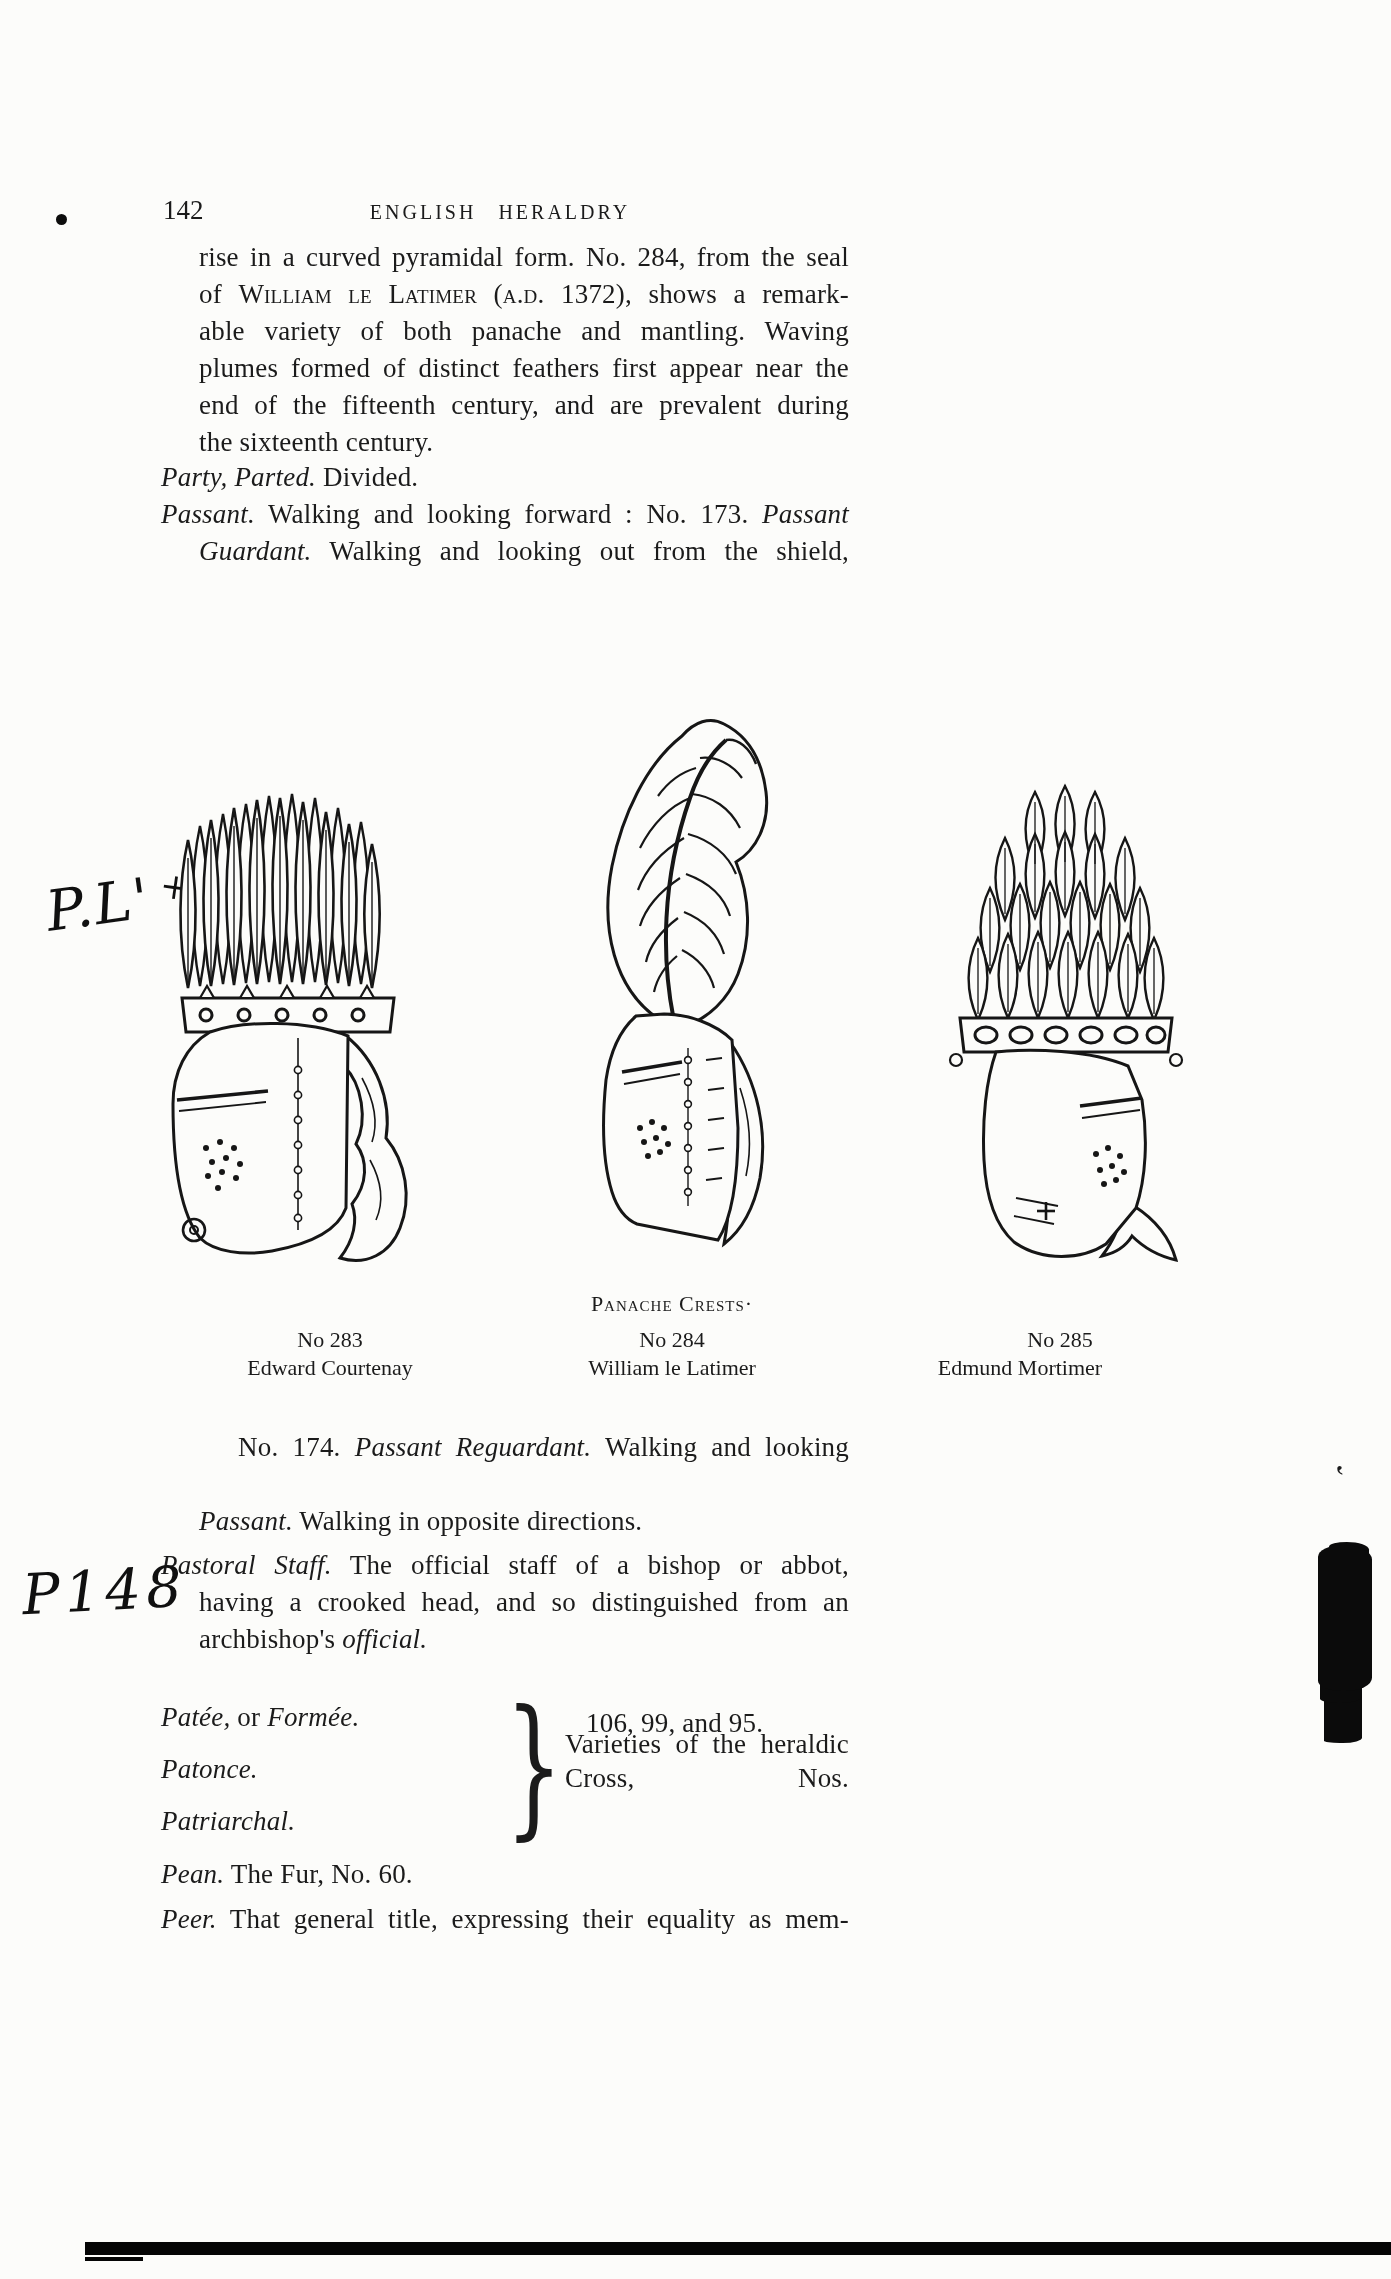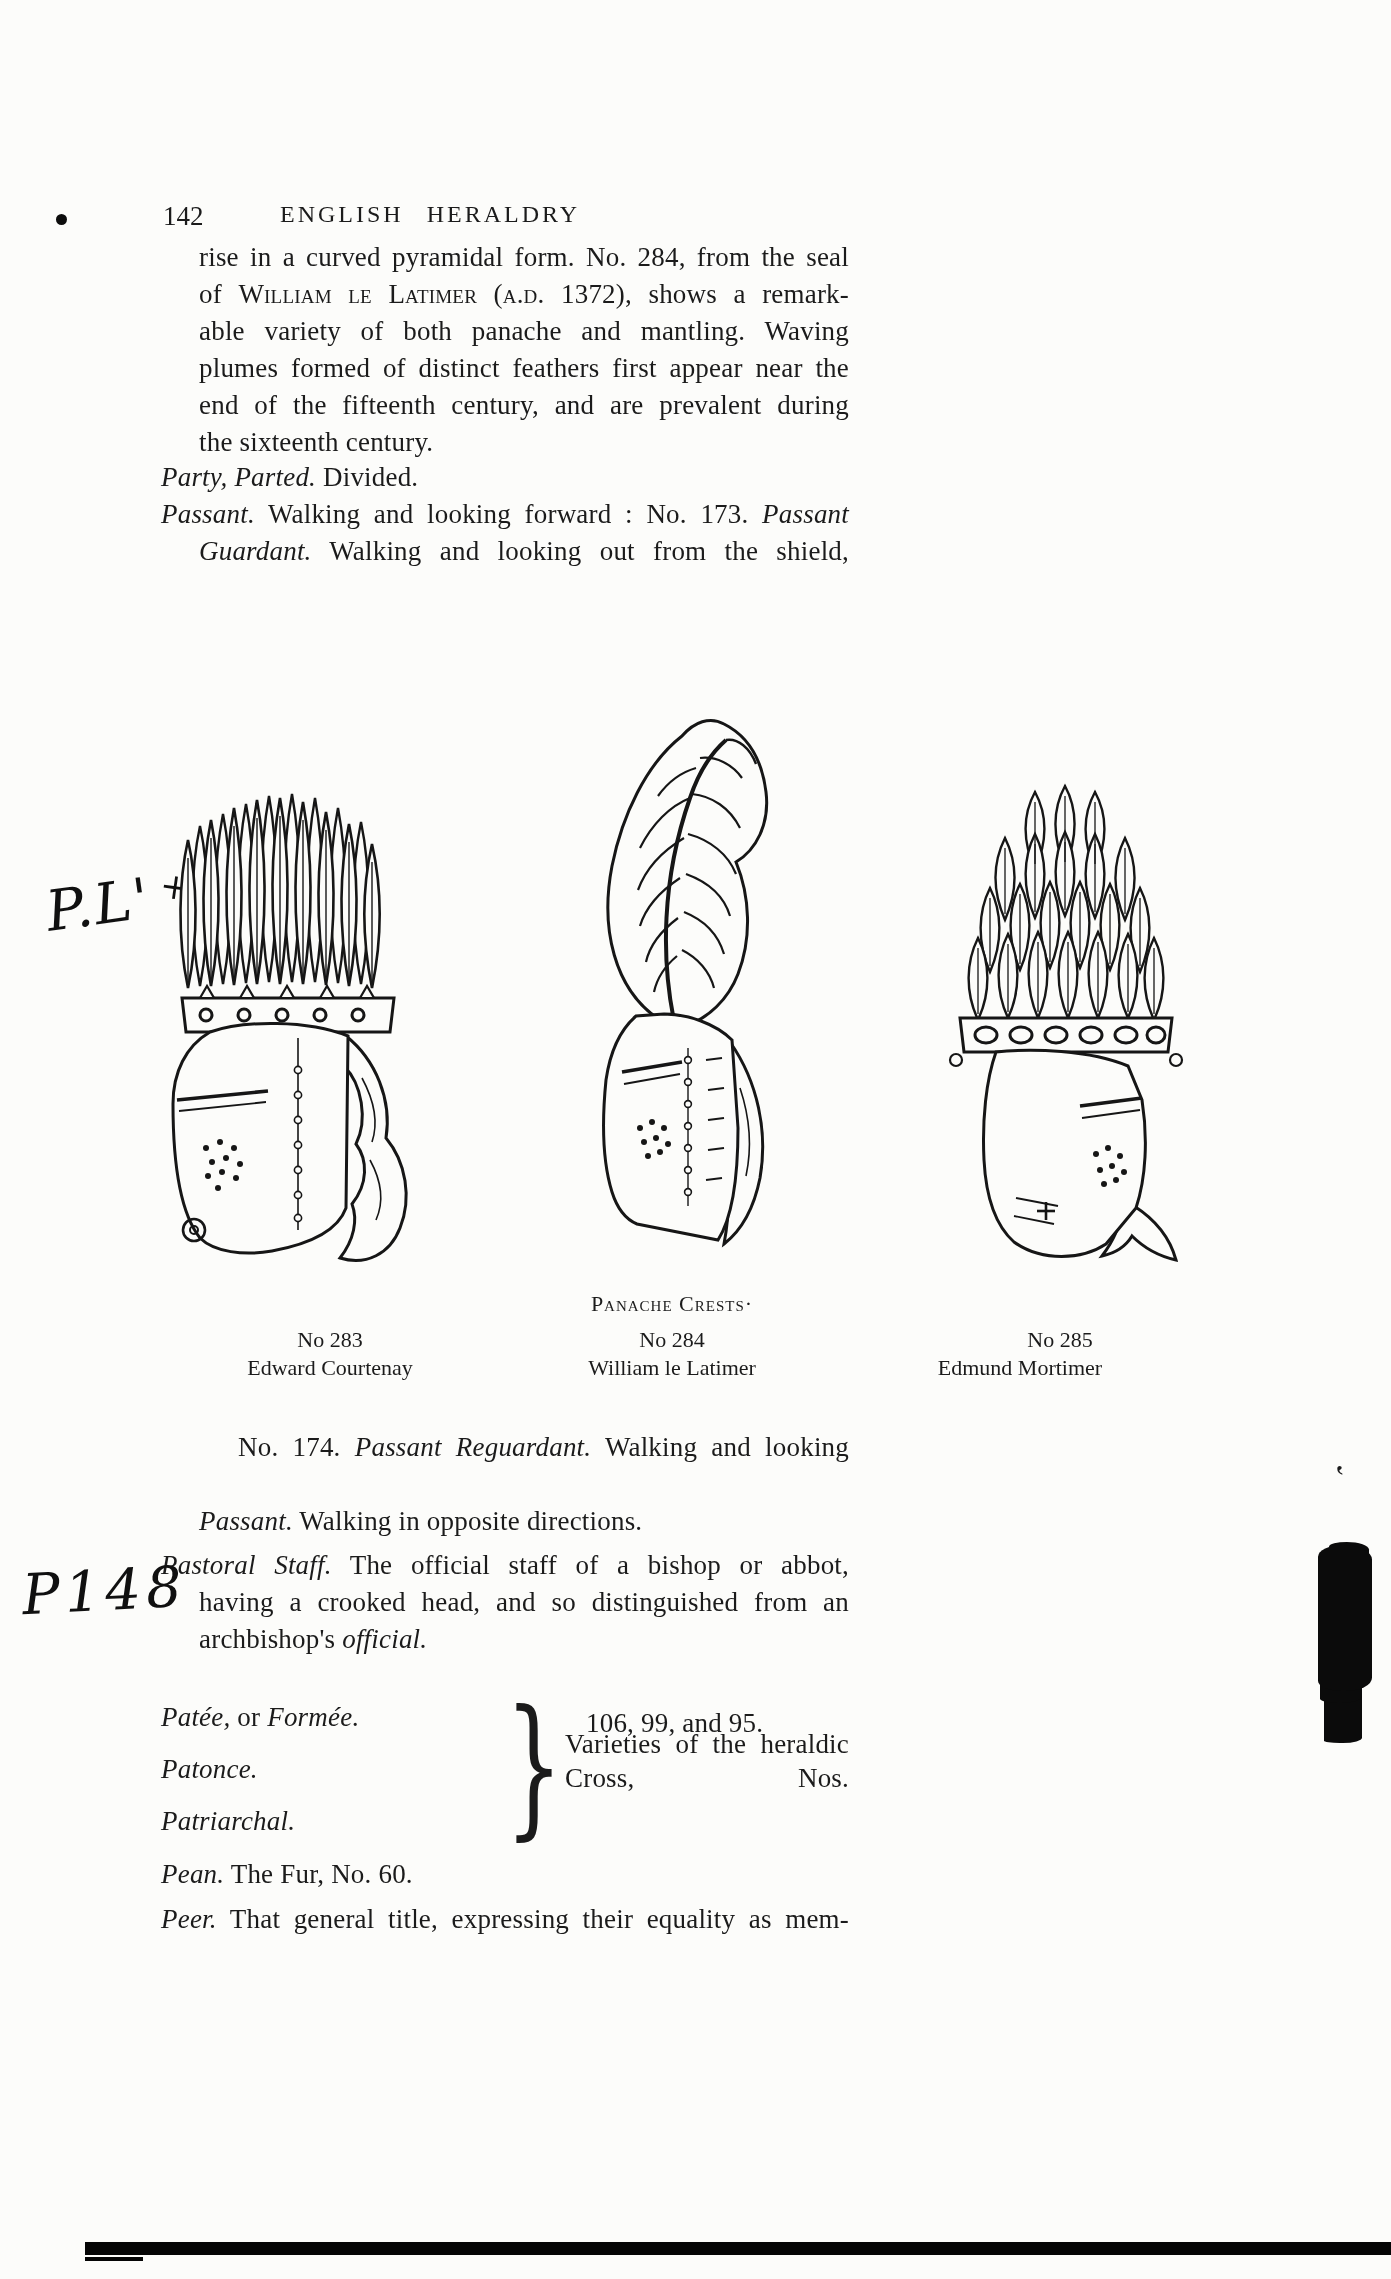--- a/index.html
+++ b/index.html
@@ -2,23 +2,23 @@
 <html><head>
 <meta charset="utf-8">
 <style>
   html,body{margin:0;padding:0;background:#e8e8e6;}
   .page{position:relative;width:1391px;height:2279px;background:#fcfcfa;overflow:hidden;
         font-family:"Liberation Serif",serif;color:#1b1b1b;}
   .line{position:absolute;font-size:27px;line-height:34px;white-space:pre;letter-spacing:.2px;}
   .just{white-space:normal;text-align:justify;text-align-last:justify;}
   .line i{font-style:italic;}
   .sc{font-variant-caps:small-caps;}
-  .pagenum{position:absolute;left:163px;top:201px;font-size:27px;font-family:Liberation Serif, serif;}
-  .header{position:absolute;left:280px;top:201px;width:440px;text-align:left;
-          font-size:24px;letter-spacing:3px;word-spacing:14px;}
+  .pagenum{position:absolute;left:163px;top:195px;font-size:27px;font-family:Liberation Serif, serif;}
+  .header{position:absolute;left:280px;top:201px;width:440px;text-align:center;
+          font-size:20px;letter-spacing:3px;word-spacing:14px;}
   .cap{position:absolute;transform:translateX(-50%);font-size:22px;white-space:pre;text-align:center;}
   .cap-title{font-variant-caps:small-caps;letter-spacing:1px;}
   .note{position:absolute;font-family:"DejaVu Serif",serif;font-style:italic;color:#101010;}
   .note1{left:46px;top:872px;font-size:56px;transform:rotate(-8deg);letter-spacing:2px;}
   .note1x{left:160px;top:866px;font-size:36px;transform:rotate(8deg);}
   .note2{left:22px;top:1558px;font-size:56px;transform:rotate(-3deg);letter-spacing:5px;}
   .ink-dot{position:absolute;left:56px;top:214px;width:11px;height:11px;background:#0c0c0c;border-radius:50%;}
   .stray{position:absolute;left:1334px;top:1458px;font-size:34px;}
   .blob{position:absolute;left:1318px;top:1545px;width:54px;height:146px;background:#0b0b0b;
         border-radius:46% 54% 50% 44%/8% 10% 9% 7%;

